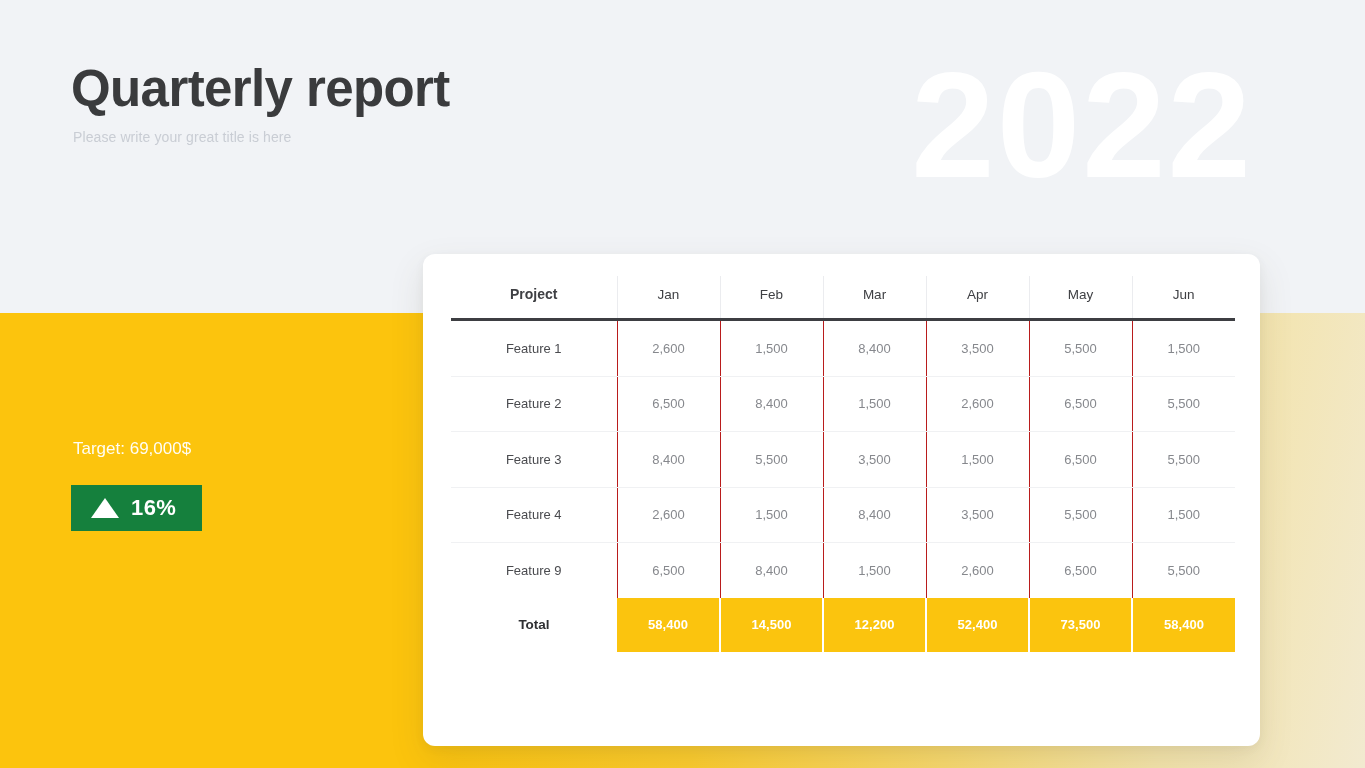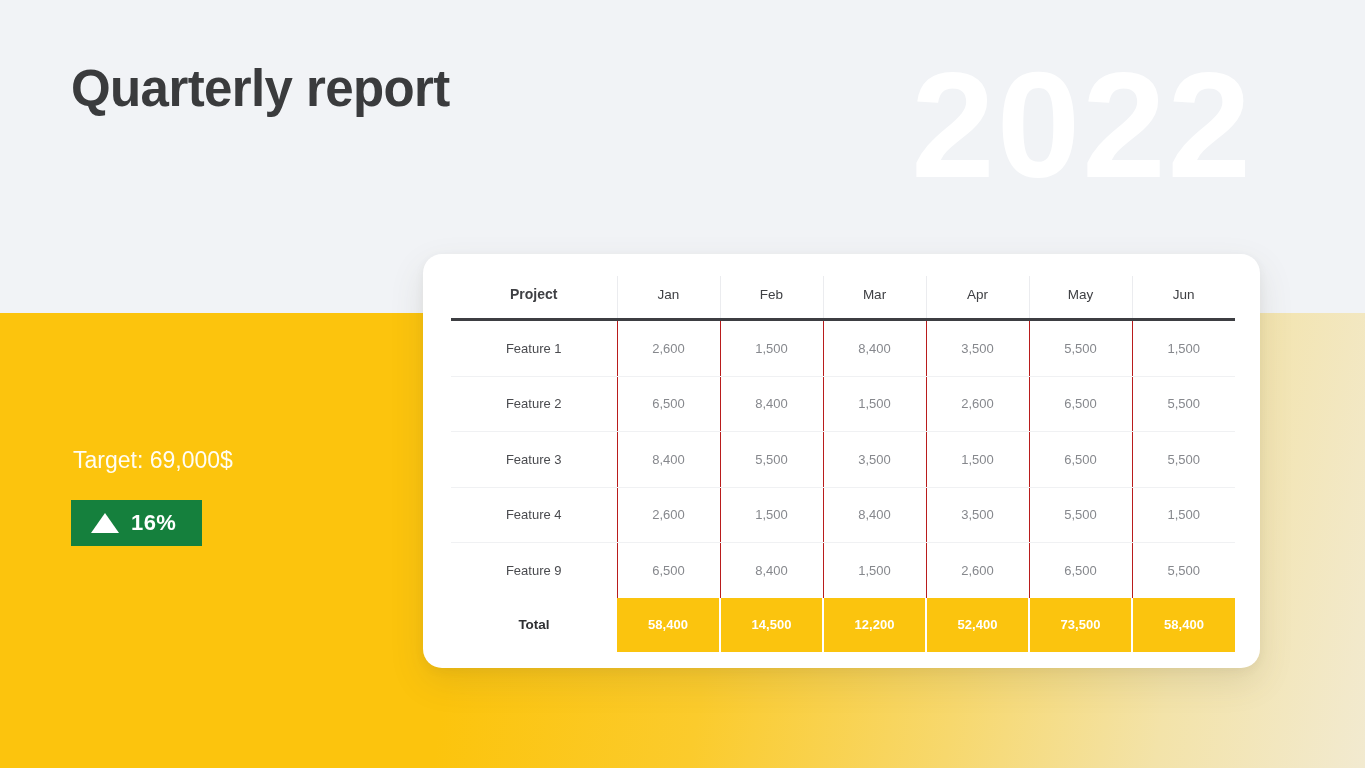--- a/index.html
+++ b/index.html
@@ -82,23 +82,23 @@
   }
   .kpi-value {
     font-size: 64px;
     font-weight: 700;
     color: #ffffff;
     line-height: 1;
     letter-spacing: -1px;
     margin: 0;
   }
   .kpi-target {
-    font-size: 23px;
+    font-size: 17px;
     color: #fffdf4;
-    margin: 32px 0 0 2px;
+    margin: 24px 0 0 2px;
     font-weight: 400;
   }
   .kpi-badge {
     display: inline-flex;
     align-items: center;
     gap: 12px;
     background: #15803d;
     padding: 10px 26px 10px 20px;
     margin-top: 26px;
   }
@@ -115,23 +115,23 @@
     color: #ffffff;
     letter-spacing: 0.4px;
   }
 
   
   .table-card {
     position: absolute;
     left: 423px;
     top: 254px;
     width: 837px;
-    height: 414px;
+    height: 492px;
     background: #ffffff;
-    border-radius: 19px;
+    border-radius: 12px;
     box-shadow: 0 14px 34px rgba(90, 85, 60, 0.13),
                 0 3px 10px rgba(90, 85, 60, 0.06);
     overflow: hidden;
   }
 
   table.report-table {
     position: absolute;
     left: 28px;
     top: 22px;
     width: 784px;
@@ -197,20 +197,21 @@
 </style>
 </head>
 <body>
 
 <div class="slide">
 
   <div class="year-watermark">2022</div>
 
   <div class="header">
     <h1 class="page-title">Quarterly report</h1>
+    <p class="page-subtitle">Please write your great title is here</p>
   </div>
 
   <div class="yellow-panel"></div>
 
   <div class="kpi">
     <div class="kpi-target">Target: 69,000$</div>
     <div class="kpi-badge">
       <span class="tri"></span>
       <span class="pct">16%</span>
     </div>

